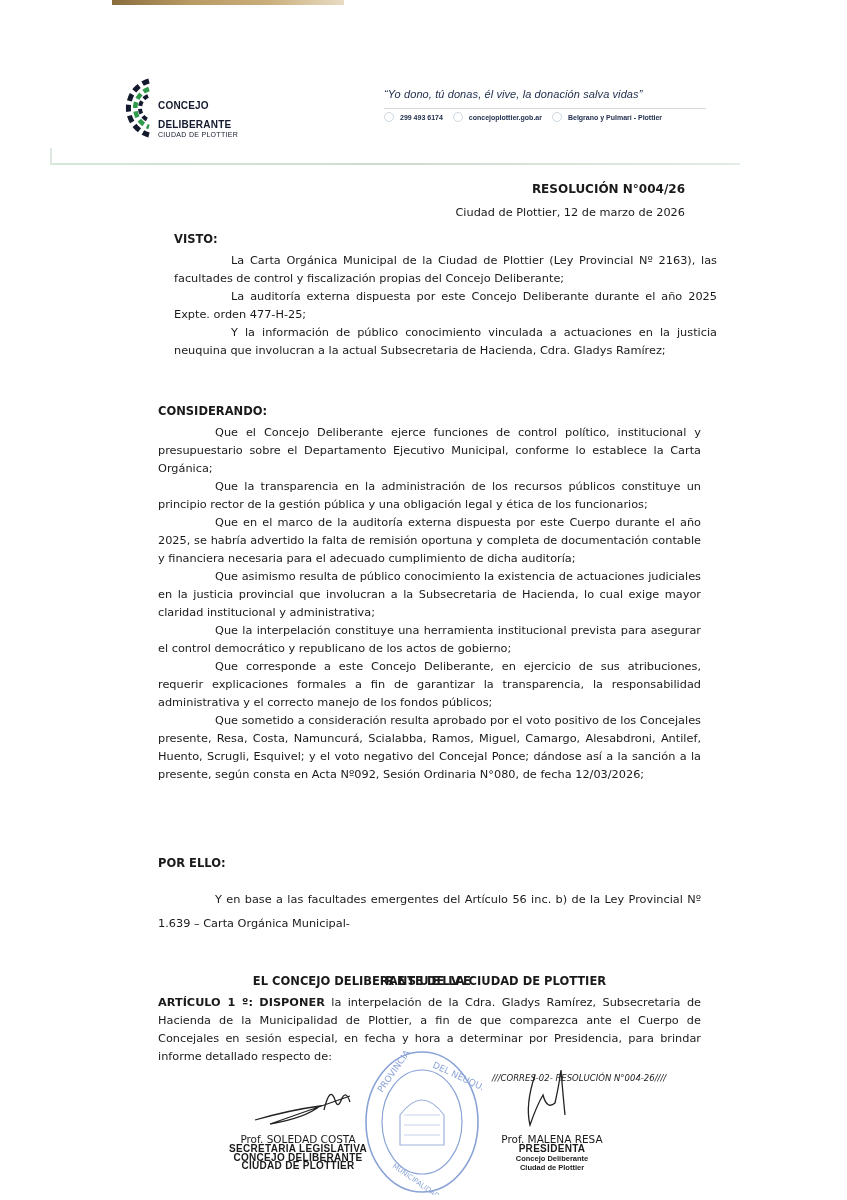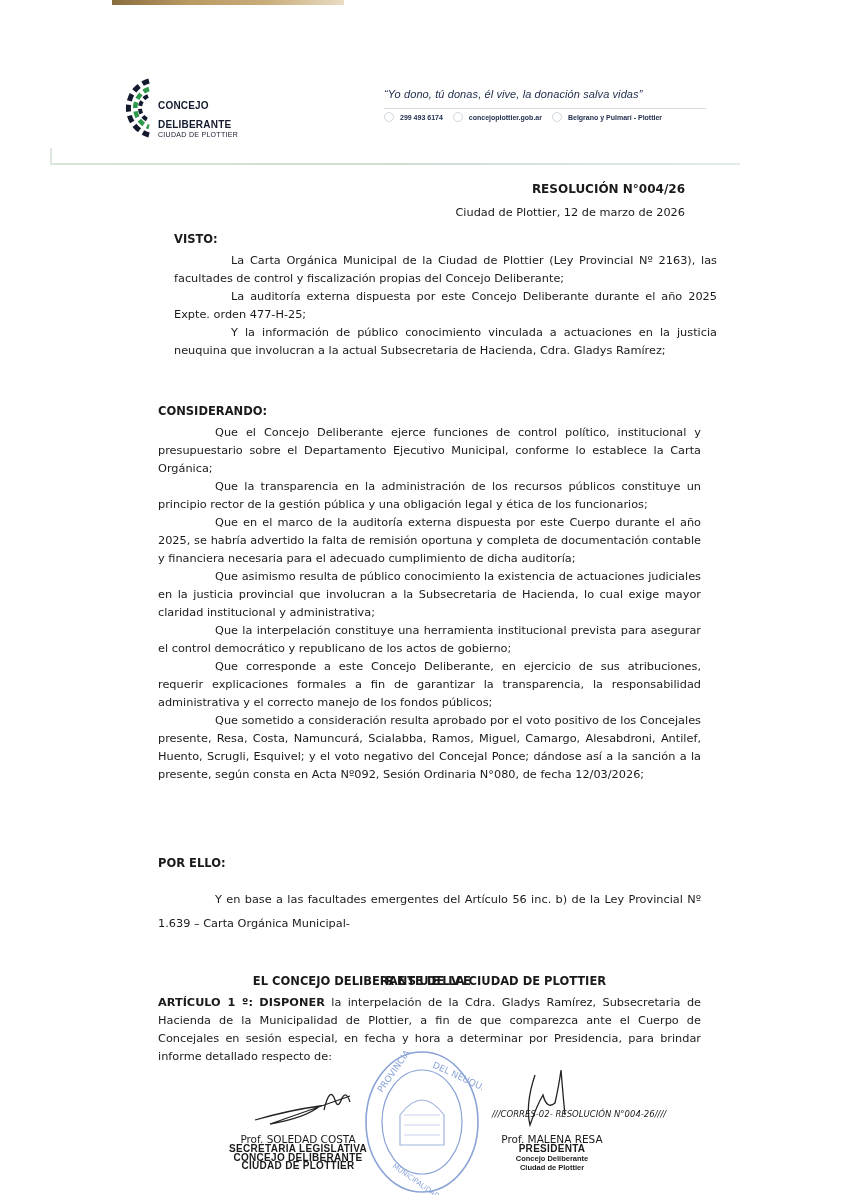--- a/index.html
+++ b/index.html
@@ -19,21 +19,21 @@
   .header-line-hook { position:absolute; left:50px; top:148px; width:2px; height:17px; background:#dde9df; }
 
   .doc { font-family:"DejaVu Sans", sans-serif; font-size:11.3px; line-height:18px; color:#1a1a1a; }
   .res-title { position:absolute; right:162px; top:180px; font-weight:bold; font-size:12px; }
   .res-date { position:absolute; right:162px; top:204px; font-size:11.3px; }
   .block { position:absolute; left:158px; width:543px; }
   .h { font-weight:bold; font-size:11.5px; }
   .p { text-align:justify; text-indent:57px; margin:0; }
   .center-title { position:absolute; left:158px; width:543px; text-align:center; font-weight:bold; font-size:11.5px; }
   .resuelve { letter-spacing:3px; }
-  .ref { position:absolute; left:492px; top:1069px; font-size:8.5px; font-style:italic;margin-top:36px; }
+  .ref { position:absolute; left:492px; top:1069px; font-size:8.5px; font-style:italic; }
   .sig { position:absolute; text-align:center; font-family:"Liberation Sans", sans-serif; }
   .sig-name { font-family:"DejaVu Sans", sans-serif; font-weight:normal; font-size:10.5px; }
   .sig-sub { font-weight:bold; font-size:10px; line-height:8.5px; letter-spacing:0.3px; }
   .sig-sub2 { font-size:7.5px; line-height:9px; font-weight:bold; }
   .stamp { position:absolute; left:362px; top:1045px; width:120px; height:150px; }
   .signature { position:absolute; }
 </style>
 </head>
 <body>
 

